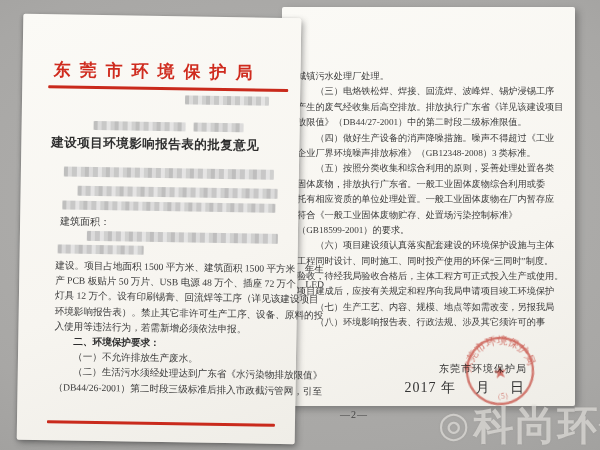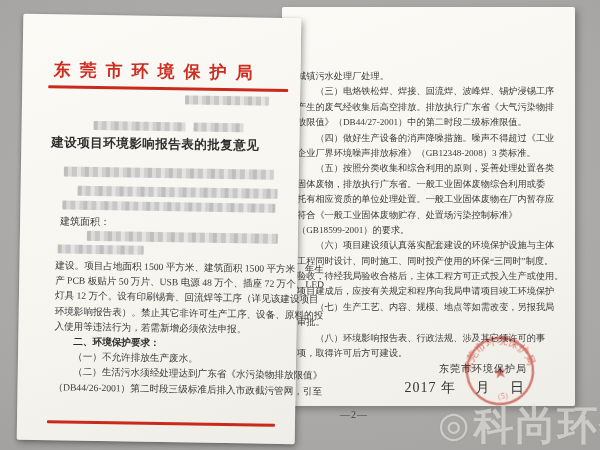--- a/index.html
+++ b/index.html
@@ -52,37 +52,35 @@
 </style>
 </head>
 <body>
 
 <div class="photo">
 
   <div class="page right-page">
     <div class="rp-body">
       <div class="line">城镇污水处理厂处理。</div>
       <div class="line">　　（三）电烙铁松焊、焊接、回流焊、波峰焊、锡炉浸锡工序</div>
-      <div class="line">产生的废气经收集后高空排放。排放执行广东省《大气污染物排</div>
+      <div class="line">产生的废气经收集后高空排放。排放执行广东省《详见该建设项目</div>
       <div class="line">放限值》（DB44/27-2001）中的第二时段二级标准限值。</div>
       <div class="line">　　（四）做好生产设备的消声降噪措施。噪声不得超过《工业</div>
       <div class="line">企业厂界环境噪声排放标准》（GB12348-2008）3 类标准。</div>
       <div class="line">　　（五）按照分类收集和综合利用的原则，妥善处理处置各类</div>
       <div class="line">固体废物，排放执行广东省。一般工业固体废物综合利用或委</div>
       <div class="line">托有相应资质的单位处理处置。一般工业固体废物在厂内暂存应</div>
       <div class="line">符合《一般工业固体废物贮存、处置场污染控制标准》</div>
       <div class="line">（GB18599-2001）的要求。</div>
       <div class="line">　　（六）项目建设须认真落实配套建设的环境保护设施与主体</div>
       <div class="line">工程同时设计、同时施工、同时投产使用的环保“三同时”制度。</div>
       <div class="line">验收，待经我局验收合格后，主体工程方可正式投入生产或使用。</div>
       <div class="line">项目建成后，应按有关规定和程序向我局申请项目竣工环境保护</div>
       <div class="line">　　（七）生产工艺、内容、规模、地点等如需改变，另报我局</div>
-      <div class="line">审批。</div>
       <div class="line">　　（八）环境影响报告表、行政法规、涉及其它须许可的事</div>
-      <div class="line">项，取得许可后方可建设。</div>
     </div>
 
     <div class="sig-agency">东莞市环境保护局</div>
     <div class="sig-date">2017 年　 月　 日</div>
     <div class="page-num">—2—</div>
 
     <svg class="seal" width="80" height="80" viewBox="0 0 80 80">
       <circle cx="40" cy="40" r="33" fill="none" stroke="#d4574e" stroke-width="2.4" opacity=".85"></circle>
       <path id="sealArc" d="M 11,42 A 29,29 0 1 1 69,42" fill="none"></path>
       <text font-size="10.5" fill="#d4574e" opacity=".9" font-family="Liberation Serif, DejaVu Serif, serif">

